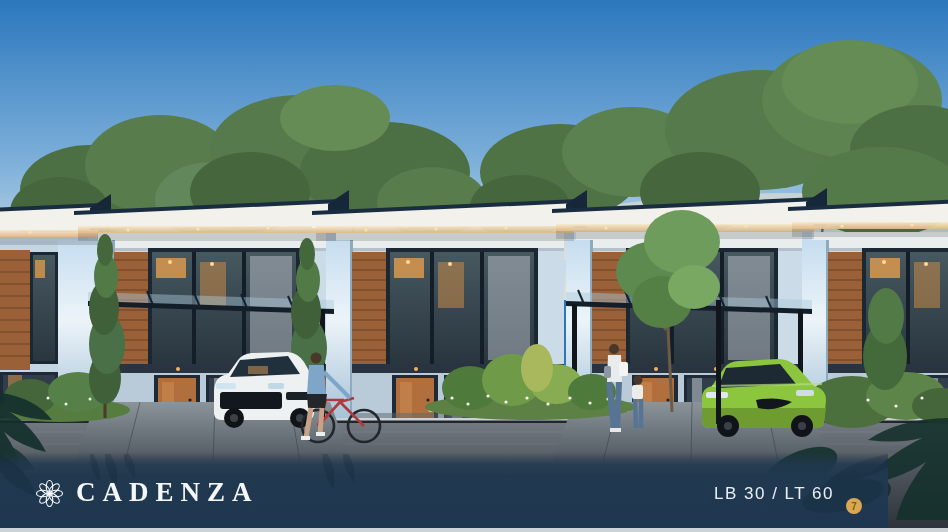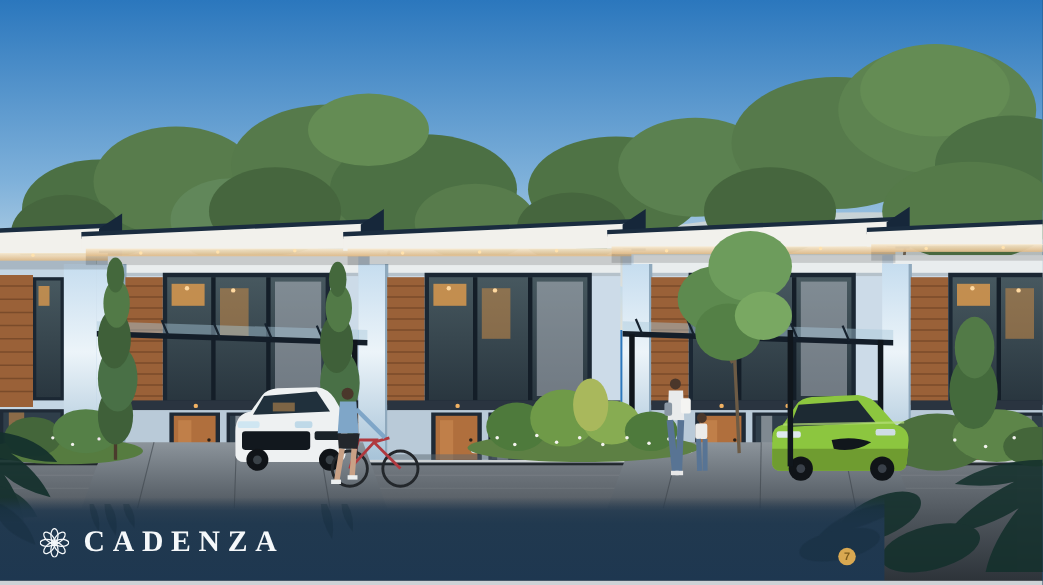--- a/index.html
+++ b/index.html
@@ -3,21 +3,21 @@
 <meta charset="utf-8">
 <style>
   html,body{margin:0;padding:0;background:#0e1a24;}
   .stage{
     position:relative;width:948px;height:532px;overflow:hidden;
     font-family:"Liberation Sans",sans-serif;background:#2b77bd;
   }
   .scene{position:absolute;top:0;left:0;width:948px;height:532px;display:block;}
   
   .footer-bar{
-    position:absolute;left:0;top:452px;width:804px;height:76px;
+    position:absolute;left:0;top:452px;width:888px;height:76px;
     background:linear-gradient(180deg,rgba(32,56,79,0) 0%,rgba(32,56,79,.82) 16%,#21394f 32%,#1e3750 100%);
     display:flex;align-items:center;justify-content:space-between;
     padding:6px 26px 0 36px;box-sizing:border-box;z-index:3;
   }
   .bar-leaves{position:absolute;inset:0;width:100%;height:100%;pointer-events:none;}
   .brand-group{display:flex;align-items:center;gap:13px;position:relative;z-index:2;}
   .brand-logo{width:27px;height:27px;display:block;}
   .brand-name{
     font-family:"Liberation Serif",serif;font-size:27px;font-weight:600;
     letter-spacing:7px;color:#f5f8fa;line-height:1;transform:translateY(-1px);
@@ -407,18 +407,19 @@
           <g transform="rotate(315 13 13)">
               <ellipse cx="13" cy="6.5" rx="3.1" ry="6"></ellipse>
             </g>
           <circle cx="13" cy="13" r="2.6"></circle>
         </g>
       </svg>
       <span class="brand-name">CADENZA</span>
     </div>
 
     <div class="spec-group">
+      <span class="spec-detail">LB 30 / LT 60</span>
       <span class="page-badge">7</span>
     </div>
   </div>
 
   <div class="bottom-strip"></div>
 </div>
 
 </body></html>

